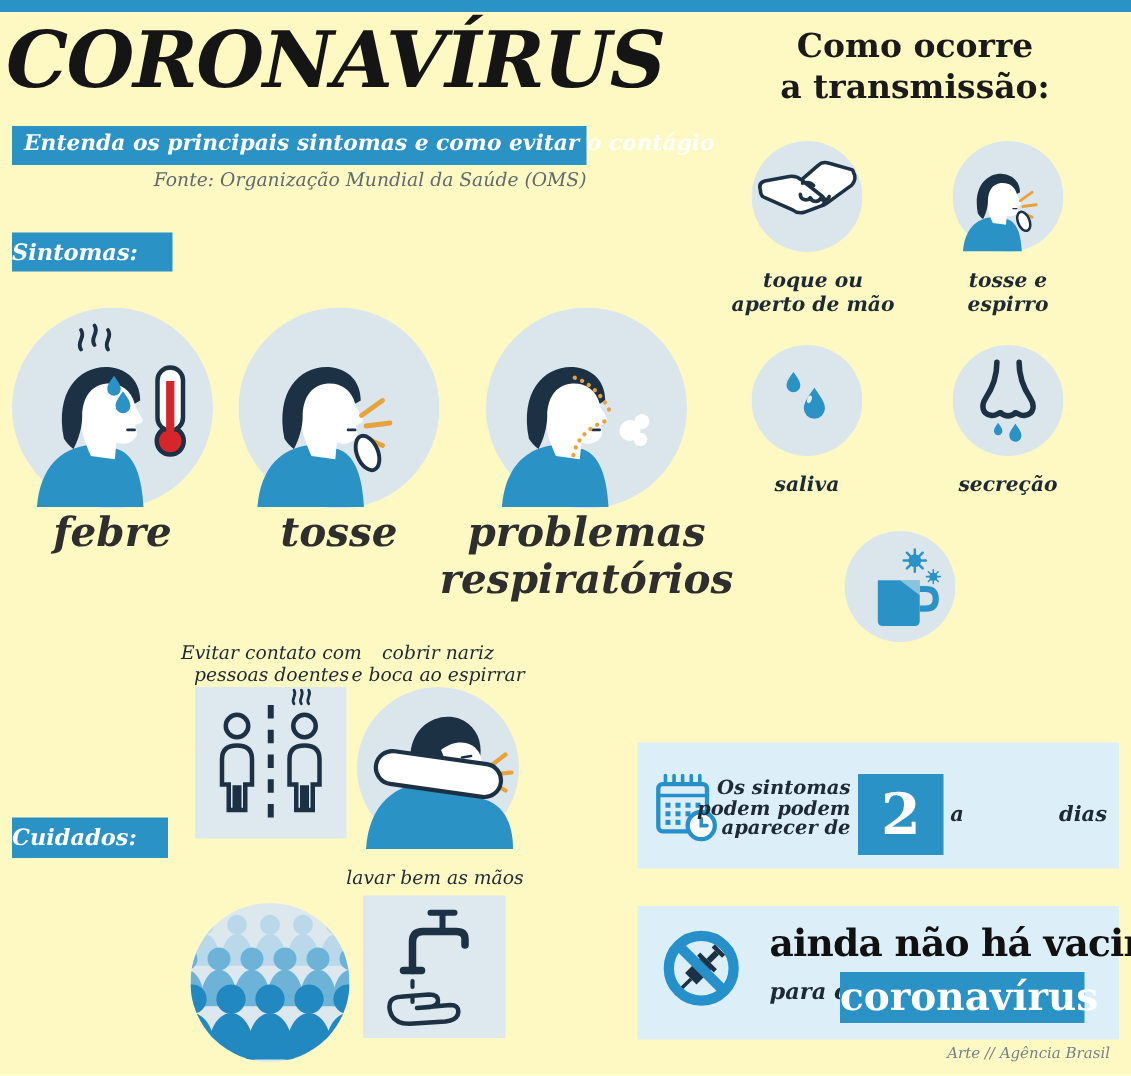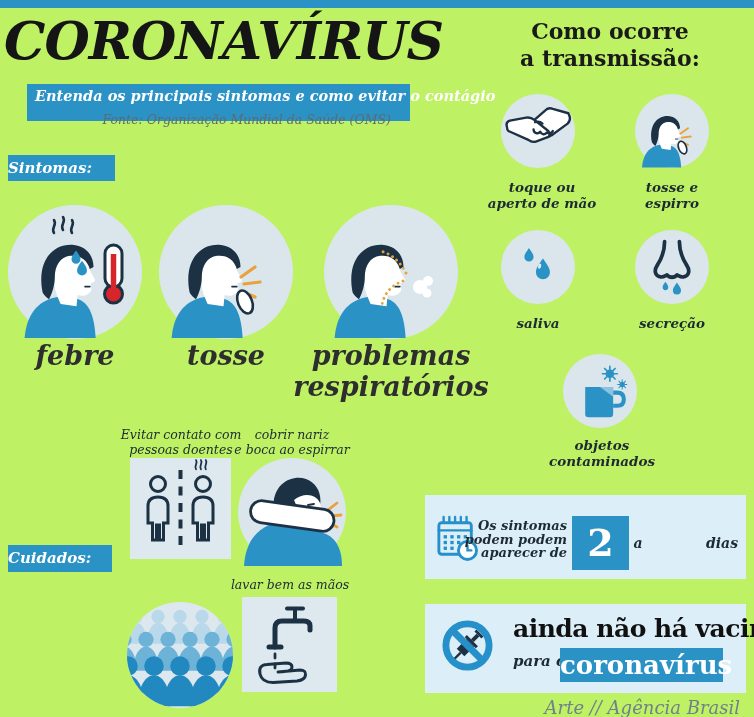--- a/index.html
+++ b/index.html
@@ -1,48 +1,48 @@
 <!DOCTYPE html>
 <html><head>
 <meta charset="utf-8">
 <style>
   :root{
     --blue:#2B92C6; --navy:#1C3144; --circ:#DAE6EC; --box:#DCEEF7; --care:#DEE9EF;
     --red:#D6262B; --orange:#E9A23B;
   }
   *{margin:0;padding:0;box-sizing:border-box;}
   body{background:#fff;font-family:"DejaVu Serif",serif;}
-  .stage{position:relative;width:754px;height:717px;background:#bef264;overflow:hidden;}
+  .stage{position:relative;width:754px;height:717px;background:#fef9c3;overflow:hidden;}
   .abs{position:absolute;}
   .preline{white-space:pre-line;}
   .topbar{left:0;top:0;width:754px;height:8px;background:var(--blue);}
   .title{left:4px;top:10px;width:420px;font-size:52px;font-weight:bold;font-style:italic;
          letter-spacing:-1px;color:#151515;white-space:nowrap;}
-  .subbar{left:8px;top:84px;width:383px;height:37px;background:var(--blue);color:#fff;
-          font-size:14.5px;font-style:italic;font-weight:bold;line-height:23px;padding-left:8px;white-space:nowrap;margin-left:19px;}
+  .subbar{left:8px;top:84px;width:383px;height:26px;background:var(--blue);color:#fff;
+          font-size:14.5px;font-style:italic;font-weight:bold;line-height:23px;padding-left:8px;white-space:nowrap;}
   .fonte{left:8px;top:112px;width:383px;text-align:right;font-size:12.5px;font-style:italic;color:#5F6A70;}
   .taglabel{background:var(--blue);color:#fff;font-size:15px;font-style:italic;font-weight:bold;
             }
   .sintomas-label{left:8px;top:155px;width:107px;height:26px;line-height:26px;}
   .cuidados-label{left:8px;top:545px;width:104px;height:27px;line-height:27px;}
   .symp-label{top:340px;font-size:27px;font-weight:bold;font-style:italic;color:#2e2e2e;
               text-align:center;line-height:31px;}
   .trans-title{left:490px;top:18px;width:240px;text-align:center;font-size:22px;font-weight:bold;
                color:#1a1a1a;line-height:27px;}
   .t-label{font-size:13.5px;font-weight:bold;font-style:italic;color:#1D2A33;text-align:center;line-height:16px;}
   .care-title{font-size:12.5px;font-weight:normal;font-style:italic;color:#1D2A33;text-align:center;line-height:15px;}
   .care-box{background:var(--care);}
   .info-box{background:var(--box);}
   .inc-text{text-align:right;font-size:13px;font-weight:bold;font-style:italic;color:#1D2A33;line-height:13.5px;}
   .num-sq{background:var(--blue);color:#fff;font-weight:bold;text-align:center;font-size:38px;line-height:54px;}
   .small-it{font-size:14px;font-style:italic;font-weight:bold;color:#1D2A33;text-align:center;line-height:54px;}
   .vac-line1{font-size:25px;font-weight:bold;color:#111;letter-spacing:-0.5px;white-space:nowrap;}
   .vac-para{font-size:15px;font-style:italic;font-weight:bold;color:#1D2A33;}
   .vac-high{background:var(--blue);color:#fff;font-size:26px;font-weight:bold;text-align:center;line-height:34px;}
-  .credit{left:440px;top:697px;width:300px;text-align:right;font-size:18px;font-style:italic;color:#72808A;}
+  .credit{left:440px;top:697px;width:300px;text-align:right;font-size:10px;font-style:italic;color:#72808A;}
   svg{display:block;}
 </style>
 </head>
 <body>
 
 <div class="stage">
 
   <svg width="0" height="0" style="position:absolute">
     <defs>
       <g id="g-person">
@@ -173,22 +173,20 @@
   <div class="abs" style="left:563px;top:354px">
     <svg width="74" height="74" viewBox="0 0 90 90">
       <circle cx="45" cy="45" r="45" fill="#DAE6EC"></circle>
       <path d="M27,40 H61 V73 Q61,77 57,77 H31 Q27,77 27,73 Z" fill="#2B92C6"></path>
       <path d="M61,47 H66 Q74,47 74,55 Q74,63 66,63 H61" fill="none" stroke="#2B92C6" stroke-width="5"></path>
       <path d="M45,40 L61,40 L61,52 Z" fill="#fff" opacity="0.45"></path>
       <use href="#g-virus" transform="translate(57,24)"></use>
       <use href="#g-virus" transform="translate(72,37) scale(0.62)"></use>
     </svg>
   </div>
-  <div class="abs t-label preline" style="left:532px;top:437px;width:140px">objetos
-contaminados</div>
 
   <div class="abs taglabel cuidados-label">Cuidados:</div>
 
   <div class="abs care-title preline" style="left:111px;top:427px;width:140px">Evitar contato com
 pessoas doentes</div>
   <div class="abs care-box" style="left:130px;top:458px;width:101px;height:101px">
     <svg width="101" height="101" viewBox="0 0 101 101">
       <use href="#g-out-p" transform="translate(28,18)"></use>
       <use href="#g-out-p" transform="translate(73,18)"></use>
       <path d="M50.5,12 V88" stroke="#1C3144" stroke-width="4" stroke-dasharray="9,7.5"></path>

